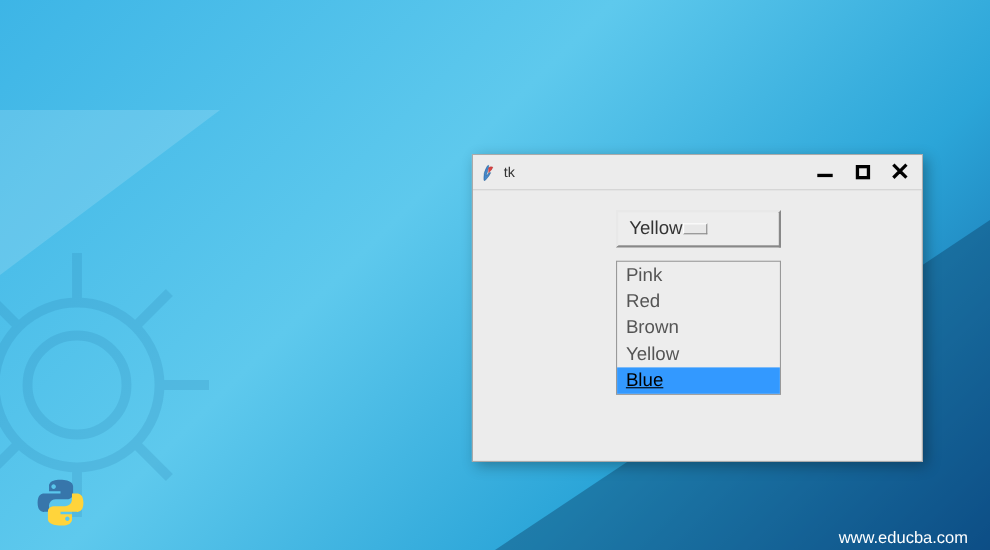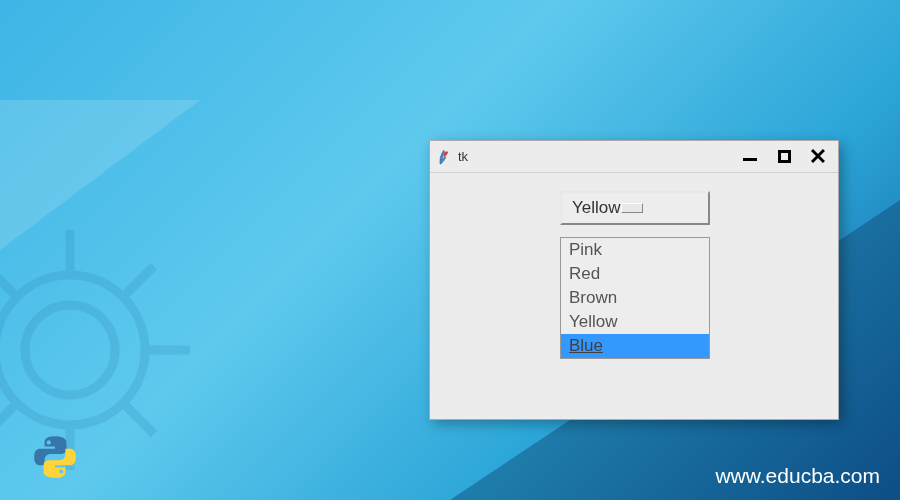--- a/index.html
+++ b/index.html
@@ -189,38 +189,38 @@
     
     .dropdown-item {
       padding: 2px 8px;
       font-size: 17px;
       color: #555;
       cursor: pointer;
     }
     
     .dropdown-item.selected {
       background: #3399ff;
-      color: #404040;
+      color: #000000;
       text-decoration: underline;
     }
     
     .python-logo {
       position: absolute;
       left: 30px;
       bottom: 18px;
       width: 50px;
       height: 50px;
     }
     
     .watermark {
       position: absolute;
       right: 20px;
-      bottom: 12px;
+      bottom: 2px;
       color: white;
-      font-size: 21px;
+      font-size: 15px;
     }
   </style>
 </head>
 <body>
 
 <div class="background">
 
   <div class="diagonal-shape-2"></div>
 
   <div class="bg-gear">

